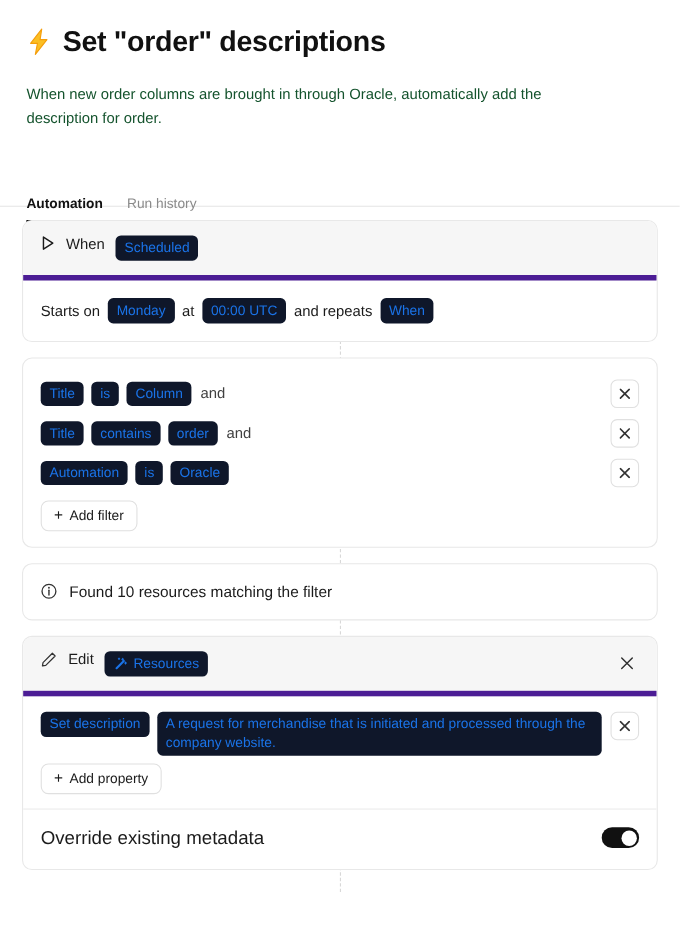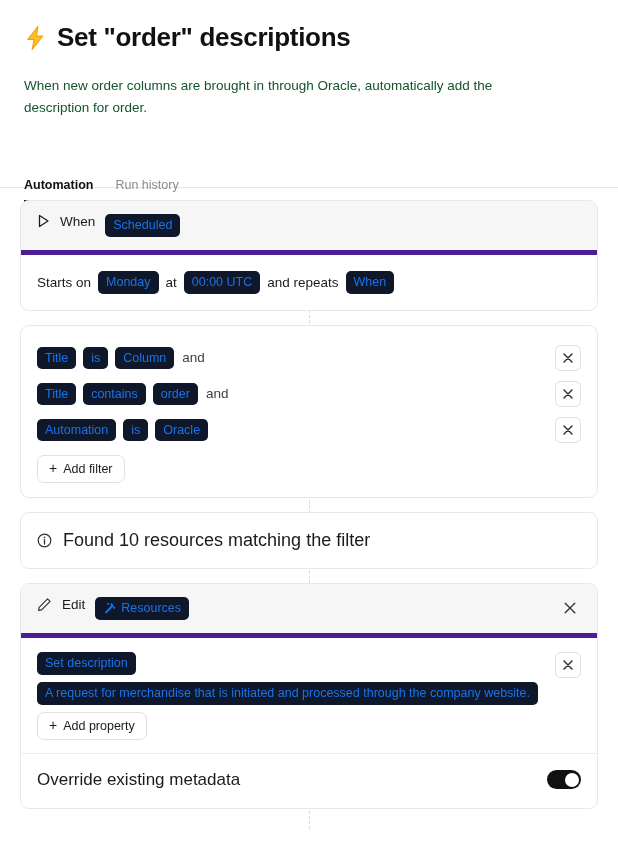--- a/index.html
+++ b/index.html
@@ -153,33 +153,33 @@
     margin-top: 7px;
   }
   .plus { font-size: 14px; line-height: 1; position: relative; top: -0.5px; }
 
   
   .info-card {
     display: flex;
     align-items: center;
     gap: 11px;
     padding: 17px 16px;
-    font-size: 18px;
+    font-size: 14px;
     color: #1b1b1b;
   }
 
   
   .edit-head { justify-content: flex-start; }
   .edit-head .spacer { flex: 1; }
   .prop-row {
     display: flex;
     align-items: flex-start;
     gap: 8px;
   }
-  .prop-left { flex: 1; display: flex; flex-direction: column; align-items: flex-start; gap: 7px; }
+  .prop-left { flex: 1; display: flex; flex-direction: row; align-items: flex-start; gap: 7px; }
   .divider { height: 1px; background: #ececec; margin: 13px -16px 0 -16px; }
   .toggle-row {
     display: flex;
     align-items: center;
     padding: 16px 0 4px 0;
   }
   .toggle-label { flex: 1; font-size: 17px; color: #1b1b1b; }
   .toggle {
     width: 34px; height: 19px;
     border-radius: 11px;

